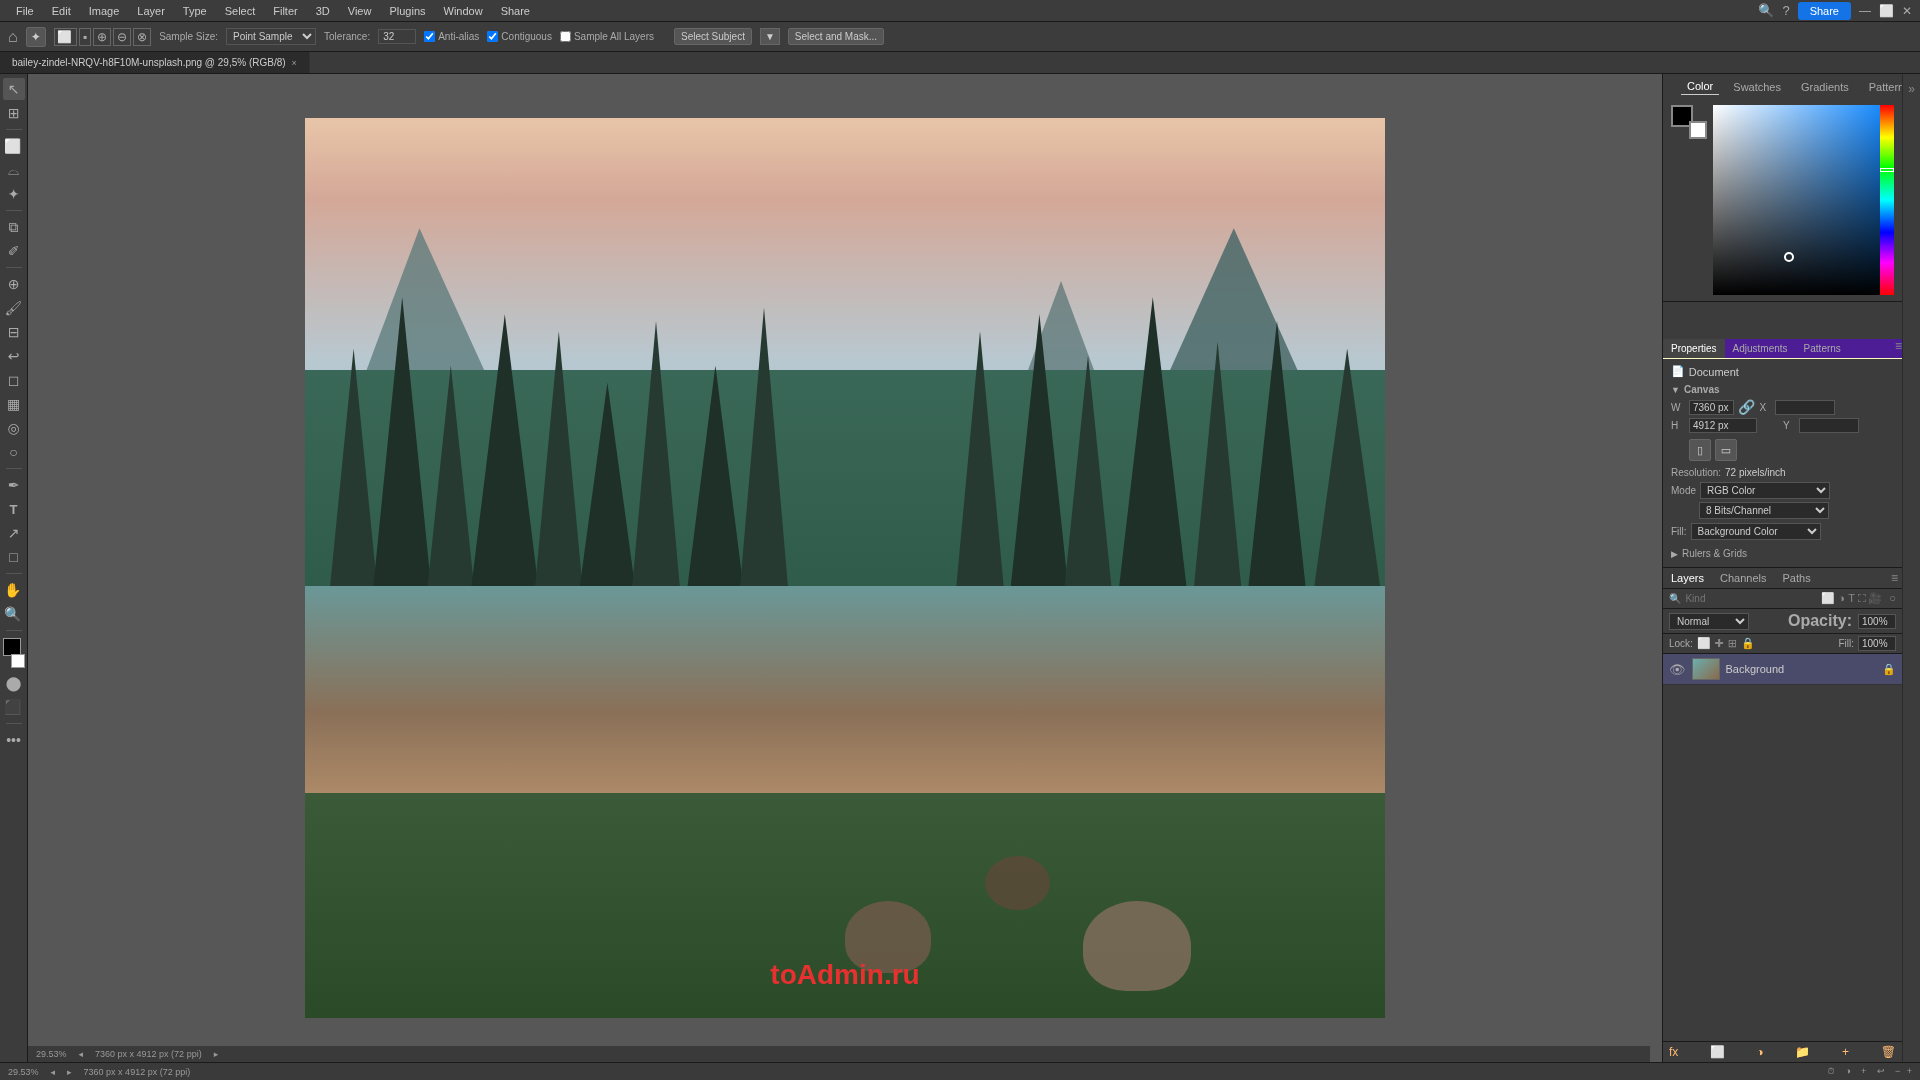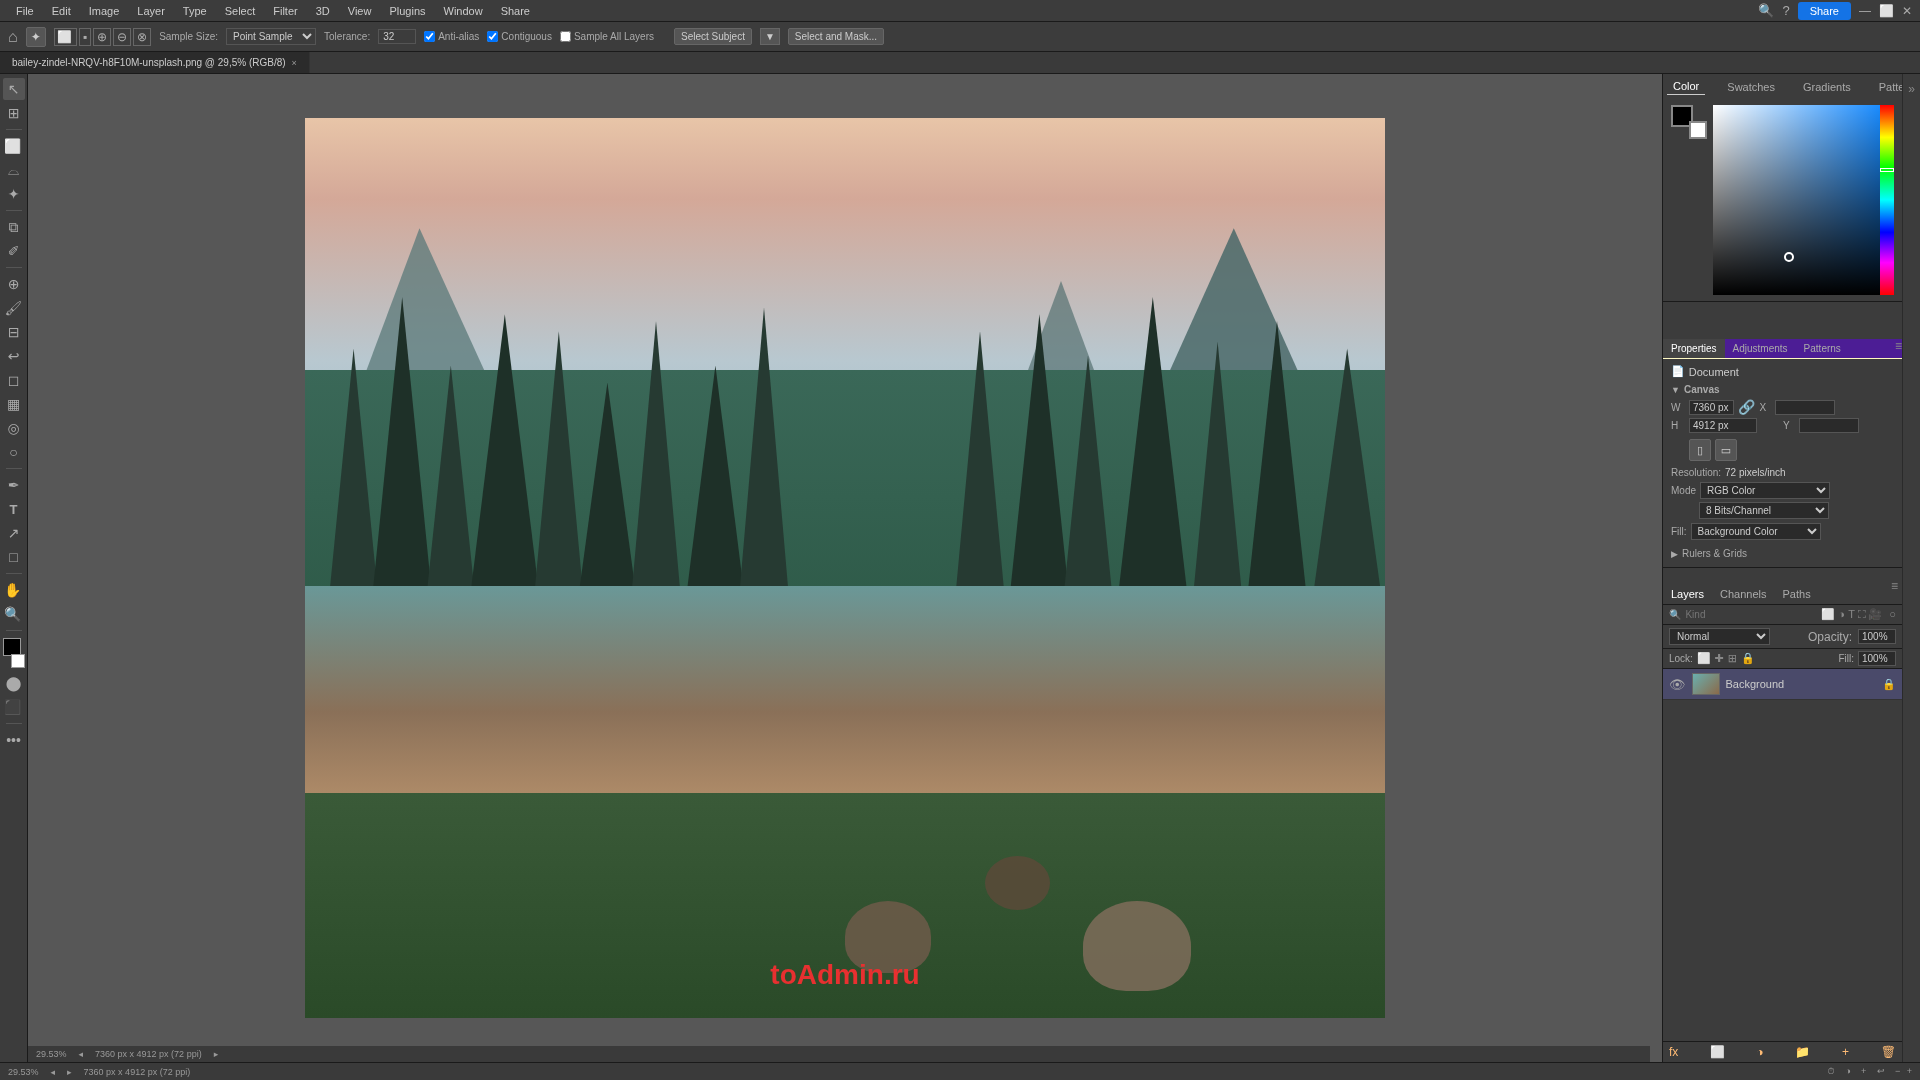--- a/index.html
+++ b/index.html
@@ -40,48 +40,48 @@
     .canvas-image { width: 100%; height: 100%; object-fit: cover; background: linear-gradient(180deg, #e8c5a8 0%, #b8d4d8 30%, #7aa8b0 60%, #4a7a6a 80%, #3a6a4a 100%); position: relative; overflow: hidden; }
     .sky { position: absolute; top: 0; left: 0; right: 0; height: 45%; background: linear-gradient(180deg, #e8c5a8 0%, #d4a898 20%, #b8c8d0 60%, #90b8c4 100%); }
     .watermark-text { position: absolute; bottom: 28%; left: 10%; font-size: 96px; font-weight: 900; color: rgba(255,255,255,0.85); letter-spacing: 8px; font-family: Arial, sans-serif; }
     .watermark-admin { position: absolute; bottom: 3%; left: 50%; transform: translateX(-50%); font-size: 28px; font-weight: bold; color: #e83030; font-family: Arial, sans-serif; }
 
     
     .right-panels { width: 240px; background: #3c3c3c; border-left: 1px solid #1a1a1a; display: flex; flex-direction: column; flex-shrink: 0; overflow: hidden; }
 
     
     .panel { border-bottom: 1px solid #1a1a1a; }
-    .panel-header { display: flex; align-items: center; padding: 4px 4px; background: #3c3c3c; gap: 16px; font-size: 11px; color: #ccc; }
+    .panel-header { display: flex; align-items: center; padding: 4px 18px; background: #3c3c3c; gap: 8px; font-size: 11px; color: #ccc; }
     .panel-tab { padding: 2px 6px; cursor: pointer; color: #aaa; font-size: 11px; }
     .panel-tab.active { color: #fff; border-bottom: 1px solid #ccc; }
     .color-panel { }
 
     
     .properties-panel { flex-shrink: 0; }
     .props-tabs { display: flex; background: #4c1d95; border-bottom: 1px solid #fef9c3; margin-top: 37px; }
     .props-tab { padding: 4px 8px; font-size: 10px; color: #aaa; cursor: pointer; }
     .props-tab.active { color: #fff; background: #444; }
     .props-content { padding: 6px 8px; }
     .props-section { margin-bottom: 6px; }
     .props-input { background: #2a2a2a; border: 1px solid #555; color: #ccc; font-size: 10px; padding: 1px 3px; width: 62px; }
     .props-select { background: #2a2a2a; border: 1px solid #555; color: #ccc; font-size: 10px; padding: 1px 2px; width: 100%; }
 
     
     .layers-panel { flex: 1; display: flex; flex-direction: column; min-height: 0; }
     .layers-tabs { display: flex; background: #3c3c3c; border-bottom: 1px solid #1a1a1a; align-items: center; padding-right: 4px; }
-    .layers-tab { padding: 4px 8px; font-size: 11px; color: #aaa; cursor: pointer; margin-top: 16px; }
+    .layers-tab { padding: 4px 8px; font-size: 11px; color: #aaa; cursor: pointer; }
     .layers-tab.active { color: #fff; }
     .layers-search { display: flex; align-items: center; padding: 3px 6px; gap: 4px; border-bottom: 1px solid #1a1a1a; }
     .search-icon-sm { font-size: 10px; color: #888; }
     .layers-search-input { background: transparent; border: none; color: #ccc; font-size: 10px; flex: 1; outline: none; }
     .layers-filter-icons { display: flex; gap: 3px; margin-left: auto; }
     .filter-icon { font-size: 11px; color: #888; cursor: pointer; }
     .layers-controls { display: flex; align-items: center; padding: 3px 6px; gap: 6px; border-bottom: 1px solid #1a1a1a; }
-    .blend-select { background: #2a2a2a; border: 1px solid #555; color: #ccc; font-size: 10px; padding: 1px 3px; width: 101px; }
-    .opacity-label { font-size: 12px; color: #aaa; margin-left: auto; }
+    .blend-select { background: #2a2a2a; border: 1px solid #555; color: #ccc; font-size: 10px; padding: 1px 3px; width: 80px; }
+    .opacity-label { font-size: 16px; color: #aaa; margin-left: auto; font-weight: bold; }
     .opacity-input { background: #2a2a2a; border: 1px solid #555; color: #ccc; font-size: 10px; padding: 1px 3px; width: 38px; }
     .layers-lock-row { display: flex; align-items: center; padding: 2px 6px; gap: 4px; border-bottom: 1px solid #1a1a1a; }
     .lock-label { font-size: 10px; color: #aaa; }
     .lock-icon { font-size: 11px; color: #888; cursor: pointer; }
     .fill-label { font-size: 10px; color: #aaa; margin-left: auto; }
     .fill-input { background: #2a2a2a; border: 1px solid #555; color: #ccc; font-size: 10px; padding: 1px 3px; width: 38px; }
     .layer-item { display: flex; align-items: center; padding: 4px 6px; gap: 6px; cursor: pointer; border-bottom: 1px solid #333; }
     .layer-item.active { background: #4a4a6a; }
     .layer-visibility { font-size: 13px; color: #aaa; cursor: pointer; }
     .layer-thumb { width: 28px; height: 22px; background: linear-gradient(135deg, #6aafaf 0%, #8a6a4a 100%); border: 1px solid #666; flex-shrink: 0; }

